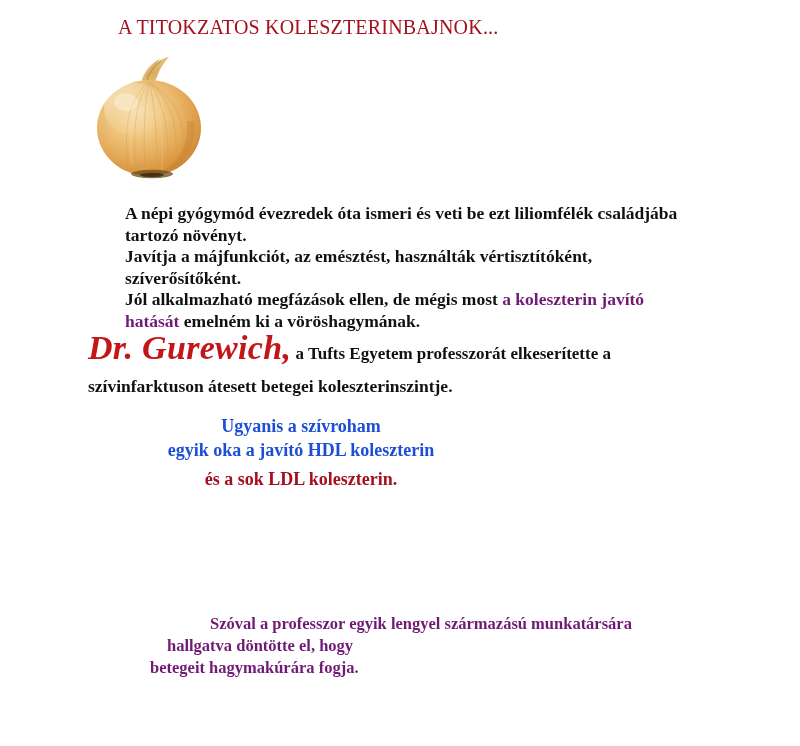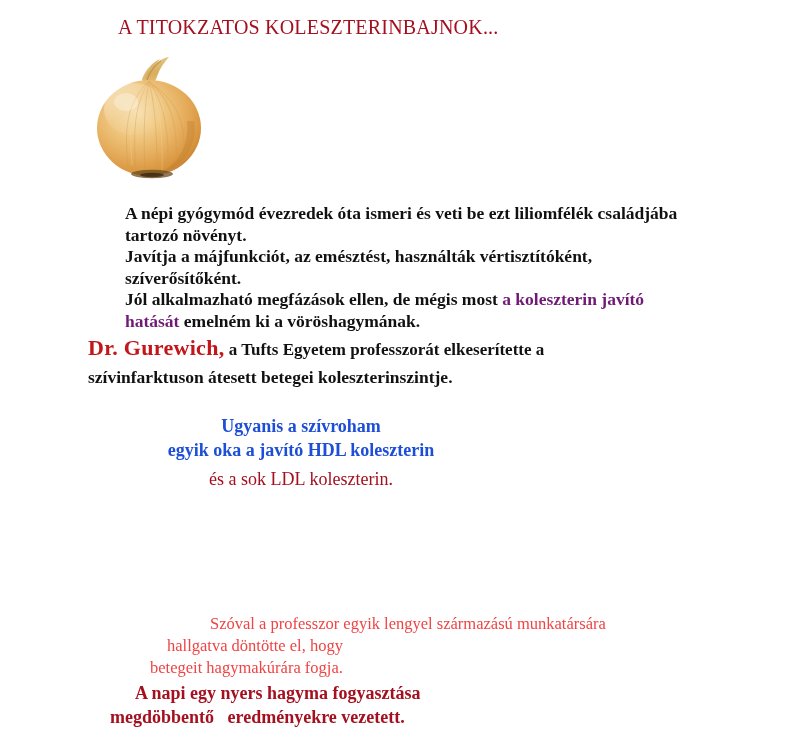--- a/index.html
+++ b/index.html
@@ -76,31 +76,32 @@
     left: 88px;
     top: 333px;
     width: 650px;
     font-size: 17.5px;
     font-weight: bold;
     line-height: 24px;
     color: #111111;
   }
   .doctor-name {
     color: #c21618;
-    font-size: 22px;
+    font-size: 34px;
     font-weight: bold;
     line-height: 30px;
     letter-spacing: 0.3px;
+    font-style: italic;
   }
   .doctor-rest {
     font-size: 17px;
   }
   .doctor-line2 {
     display: block;
-    margin-top: 2px;
+    margin-top: 8px;
     font-size: 17.5px;
   }
 
   
   .stmt-hdl {
     position: absolute;
     left: 86px;
     top: 414px;
     width: 430px;
     text-align: center;
@@ -110,21 +111,21 @@
     line-height: 24px;
   }
   .stmt-ldl {
     position: absolute;
     left: 86px;
     top: 467px;
     width: 430px;
     text-align: center;
     color: #a4101f;
     font-size: 18px;
-    font-weight: normal;
+    font-weight: bold;
     line-height: 24px;
   }
 
   
   .prognosis-block {
     position: absolute;
     left: 86px;
     top: 503px;
     width: 430px;
     text-align: center;
@@ -140,23 +141,23 @@
     line-height: 23px;
   }
 
   
   .decision-block {
     position: absolute;
     left: 150px;
     top: 613px;
     width: 600px;
     font-size: 16.5px;
-    font-weight: normal;
+    font-weight: bold;
     line-height: 22px;
-    color: #ef4444;
+    color: #701a75;
   }
   .decision-line-1 {
     display: block;
     padding-left: 60px;
   }
   .decision-line-2 {
     display: block;
     padding-left: 17px;
   }
   .decision-line-3 {
@@ -268,18 +269,14 @@
     <div>és a sok LDL koleszterin.</div>
   </div>
 
 
   <div class="decision-block">
     <span class="decision-line-1">Szóval a professzor  egyik lengyel származású munkatársára</span>
     <span class="decision-line-2">hallgatva döntötte el, hogy</span>
     <span class="decision-line-3">betegeit hagymakúrára fogja.</span>
   </div>
 
-  <div class="conclusion-block">
-    <span class="conclusion-line-1">A napi egy nyers hagyma fogyasztása</span>
-    <span class="conclusion-line-2">megdöbbentő   eredményekre vezetett.</span>
-  </div>
 
 </div>
 
 </body></html>

